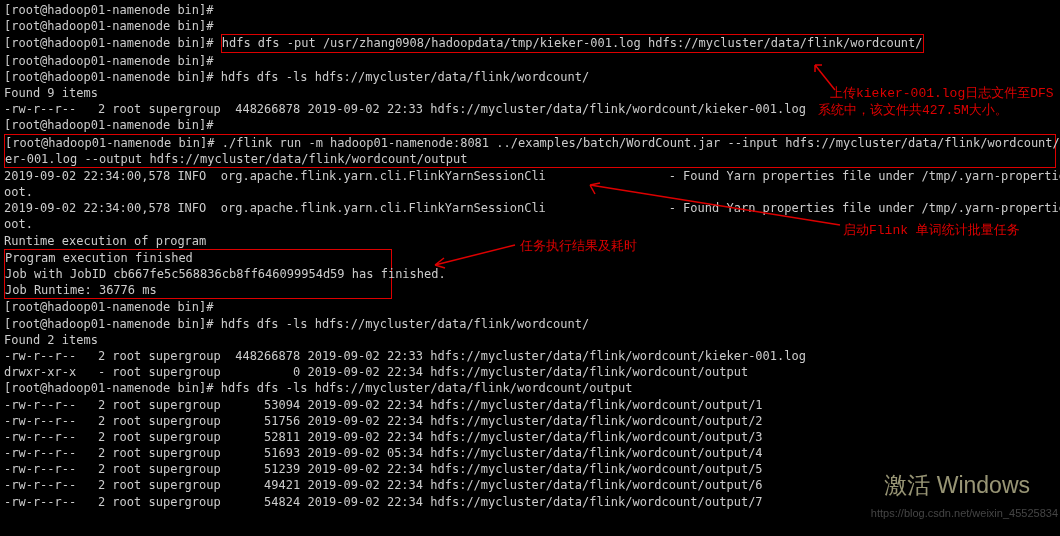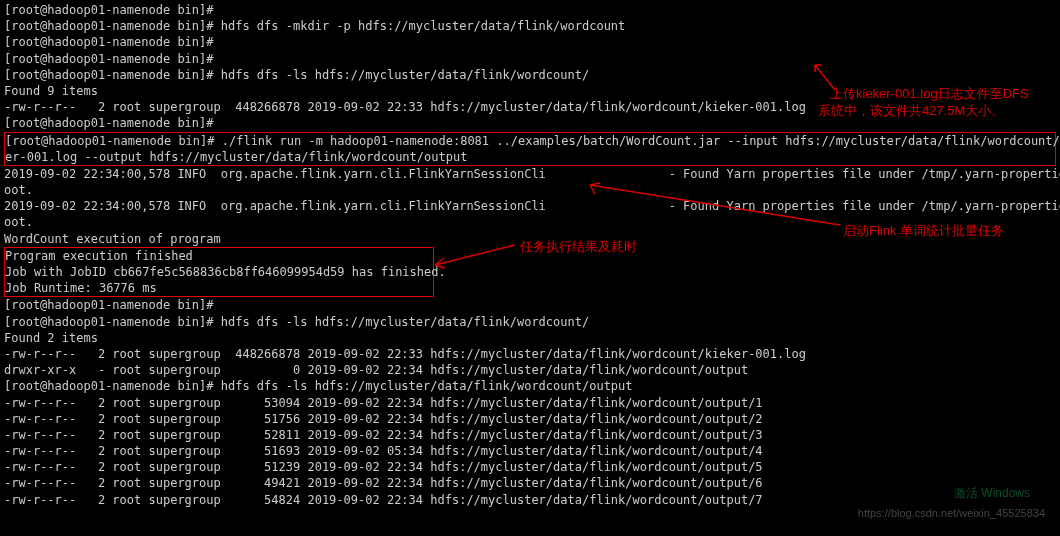--- a/index.html
+++ b/index.html
@@ -11,47 +11,47 @@
       line-height: 1.35;
       width: 1060px;
       height: 536px;
       overflow: hidden;
       position: relative;
       padding: 2px 4px;
     }
     .line { white-space: pre; }
     .red-box { border: 1.5px solid #d00; display: inline-block; }
     .red-box-block { border: 1.5px solid #d00; }
-    .anno { color: #d00; position: absolute; font-family: Liberation Sans, sans-serif; font-size: 13px; }
+    .anno { color: #d00; position: absolute; font-family: Liberation Mono, monospace; font-size: 13px; }
     .arrow { position: absolute; stroke: #d00; stroke-width: 1.5; fill: none; }
-    .watermark1 { position: absolute; right: 30px; bottom: 35px; color: #15803d; font-family: 'Microsoft YaHei', sans-serif; font-size: 12px; opacity: 0.6; }
-    .watermark2 { position: absolute; right: 15px; bottom: 15px; color: #888; font-family: 'Microsoft YaHei', sans-serif; font-size: 11px; opacity: 0.5; }
+    .watermark1 { position: absolute; right: 30px; bottom: 35px; color: #fef9c3; font-family: 'Microsoft YaHei', sans-serif; font-size: 23px; opacity: 0.6; }
+    .watermark2 { position: absolute; right: 2px; bottom: 15px; color: #888; font-family: 'Microsoft YaHei', sans-serif; font-size: 11px; opacity: 0.5; }
   </style>
 </head>
 <body>
 
 <div>
 <div class="line">[root@hadoop01-namenode bin]# </div>
-<div class="line">[root@hadoop01-namenode bin]# hdfs dfs -mkdir -p hdfs://mycluster/data/flink/wordcount</div>
 <div class="line">[root@hadoop01-namenode bin]# </div>
+<div class="line"><span>[root@hadoop01-namenode bin]# </span><span class="red-box">hdfs dfs -put /usr/zhang0908/hadoopdata/tmp/kieker-001.log hdfs://mycluster/data/flink/wordcount/</span></div>
 <div class="line">[root@hadoop01-namenode bin]# </div>
 <div class="line">[root@hadoop01-namenode bin]# hdfs dfs -ls hdfs://mycluster/data/flink/wordcount/</div>
 <div class="line">Found 9 items</div>
 <div class="line">-rw-r--r--   2 root supergroup  448266878 2019-09-02 22:33 hdfs://mycluster/data/flink/wordcount/kieker-001.log</div>
 <div class="line">[root@hadoop01-namenode bin]# </div>
 <div class="red-box-block">
 <div class="line">[root@hadoop01-namenode bin]# ./flink run -m hadoop01-namenode:8081 ../examples/batch/WordCount.jar --input hdfs://mycluster/data/flink/wordcount/kiek</div>
 <div class="line">er-001.log --output hdfs://mycluster/data/flink/wordcount/output</div>
 </div>
 <div class="line">2019-09-02 22:34:00,578 INFO  org.apache.flink.yarn.cli.FlinkYarnSessionCli                 - Found Yarn properties file under /tmp/.yarn-properties-r</div>
 <div class="line">oot.</div>
 <div class="line">2019-09-02 22:34:00,578 INFO  org.apache.flink.yarn.cli.FlinkYarnSessionCli                 - Found Yarn properties file under /tmp/.yarn-properties-r</div>
 <div class="line">oot.</div>
-<div class="line">WordCount execution of program</div>
-<div class="red-box-block" style="width:430px">
+<div class="line">Runtime execution of program</div>
+<div class="red-box-block" style="width:388px">
 <div class="line">Program execution finished</div>
 <div class="line">Job with JobID cb667fe5c568836cb8ff646099954d59 has finished.</div>
 <div class="line">Job Runtime: 36776 ms</div>
 </div>
 <div class="line">[root@hadoop01-namenode bin]# </div>
 <div class="line">[root@hadoop01-namenode bin]# hdfs dfs -ls hdfs://mycluster/data/flink/wordcount/</div>
 <div class="line">Found 2 items</div>
 <div class="line">-rw-r--r--   2 root supergroup  448266878 2019-09-02 22:33 hdfs://mycluster/data/flink/wordcount/kieker-001.log</div>
 <div class="line">drwxr-xr-x   - root supergroup          0 2019-09-02 22:34 hdfs://mycluster/data/flink/wordcount/output</div>
 <div class="line">[root@hadoop01-namenode bin]# hdfs dfs -ls hdfs://mycluster/data/flink/wordcount/output</div>

